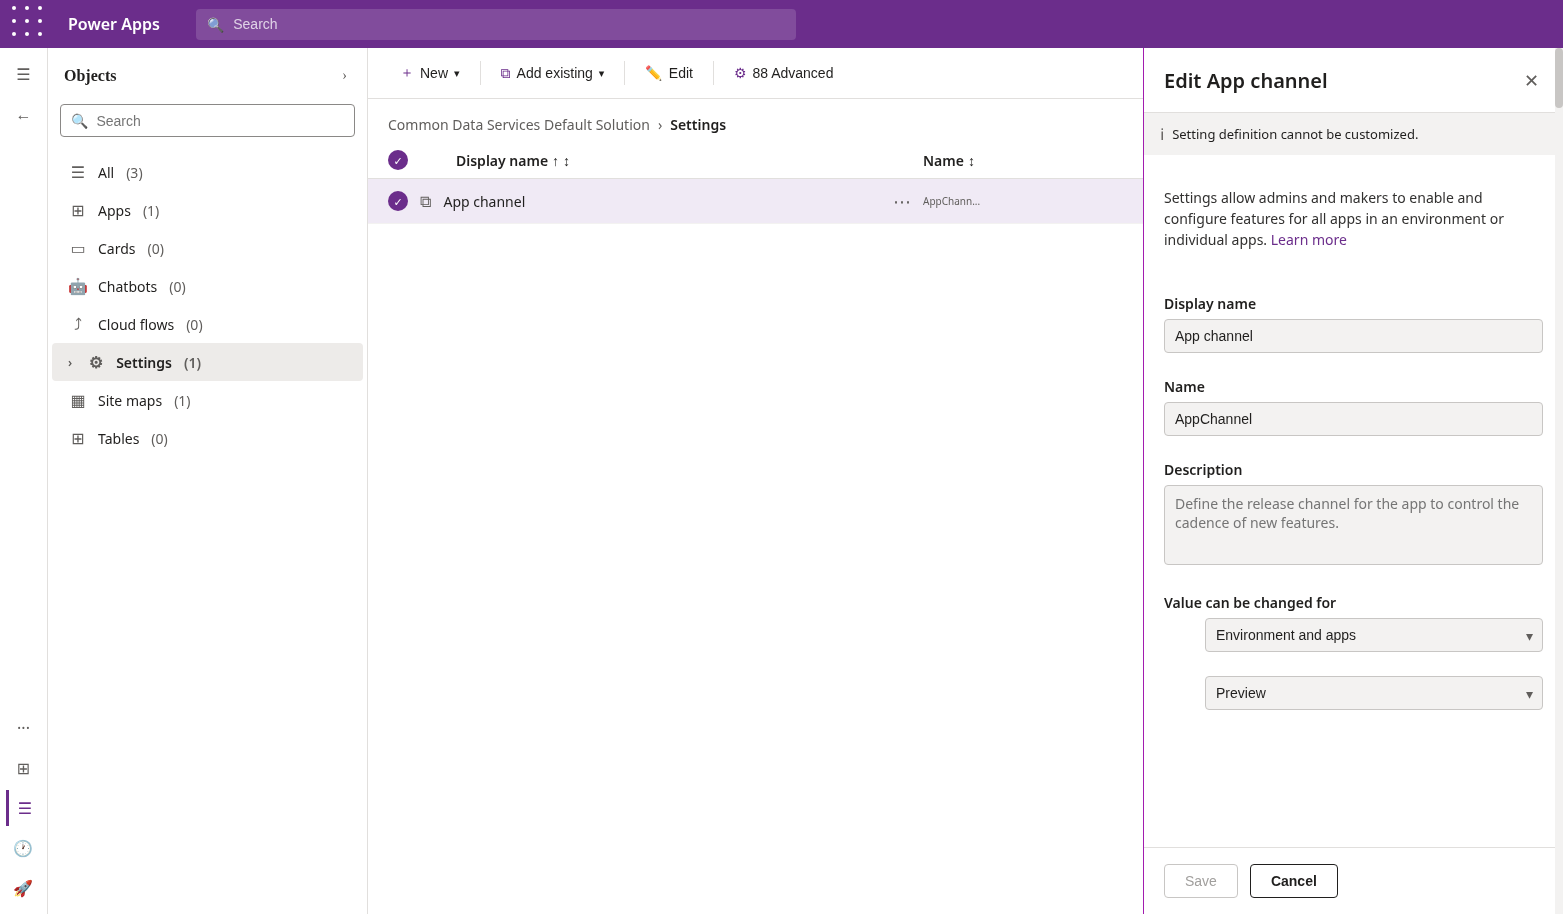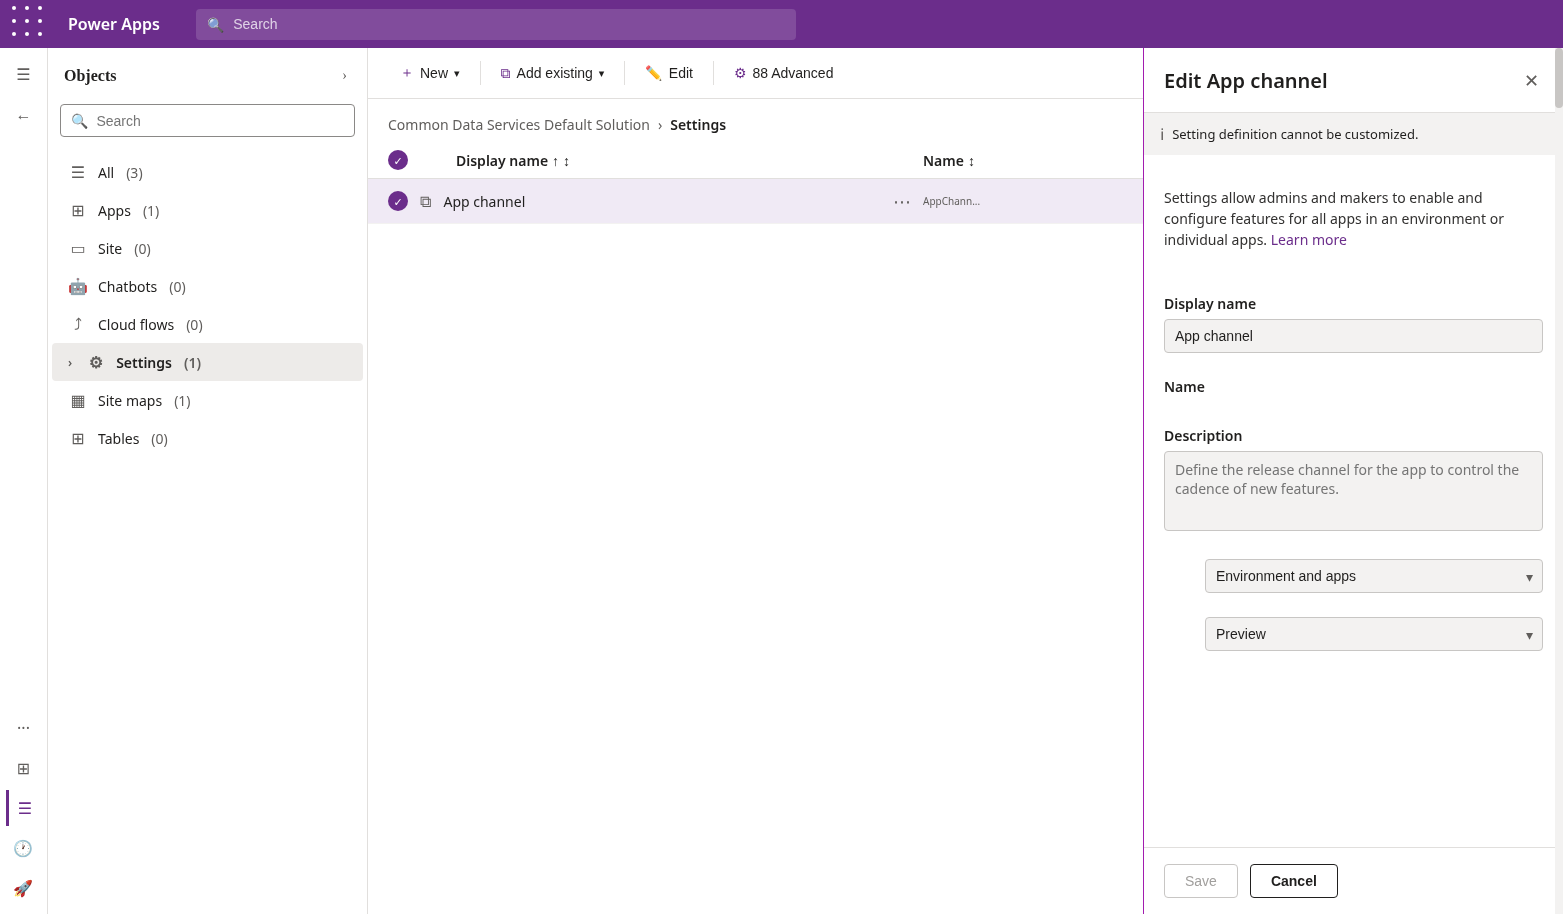--- a/index.html
+++ b/index.html
@@ -444,21 +444,21 @@
         <span>All</span>
         <span class="item-count">(3)</span>
       </div>
       <div class="sidebar-item">
         <span class="item-icon">⊞</span>
         <span>Apps</span>
         <span class="item-count">(1)</span>
       </div>
       <div class="sidebar-item">
         <span class="item-icon">▭</span>
-        <span>Site</span>
+        <span>Cards</span>
         <span class="item-count">(0)</span>
       </div>
       <div class="sidebar-item">
         <span class="item-icon">🤖</span>
         <span>Chatbots</span>
         <span class="item-count">(0)</span>
       </div>
       <div class="sidebar-item">
         <span class="item-icon">⤴</span>
         <span>Cloud flows</span>
@@ -555,28 +555,30 @@
         <a href="#">Learn more</a>
       </div>
 
       <div class="panel-field">
         <div class="field-label">Display name</div>
         <input class="field-input" type="text" value="App channel" style="">
       </div>
 
       <div class="panel-field">
         <div class="field-label">Name</div>
+        <input class="field-input" type="text" value="AppChannel" style="">
       </div>
 
       <div class="panel-field">
         <div class="field-label">Description</div>
         <textarea class="field-textarea" placeholder="Define the release channel for the app to control the cadence of new features." style=""></textarea>
       </div>
 
       <div class="panel-field">
+        <div class="field-label">Value can be changed for</div>
         <div class="field-select-wrapper">
           <select class="field-select">
             <option>Environment and apps</option>
           </select>
           <span class="field-select-arrow">▾</span>
         </div>
       </div>
 
       <div class="panel-field">
         <div class="field-select-wrapper">

